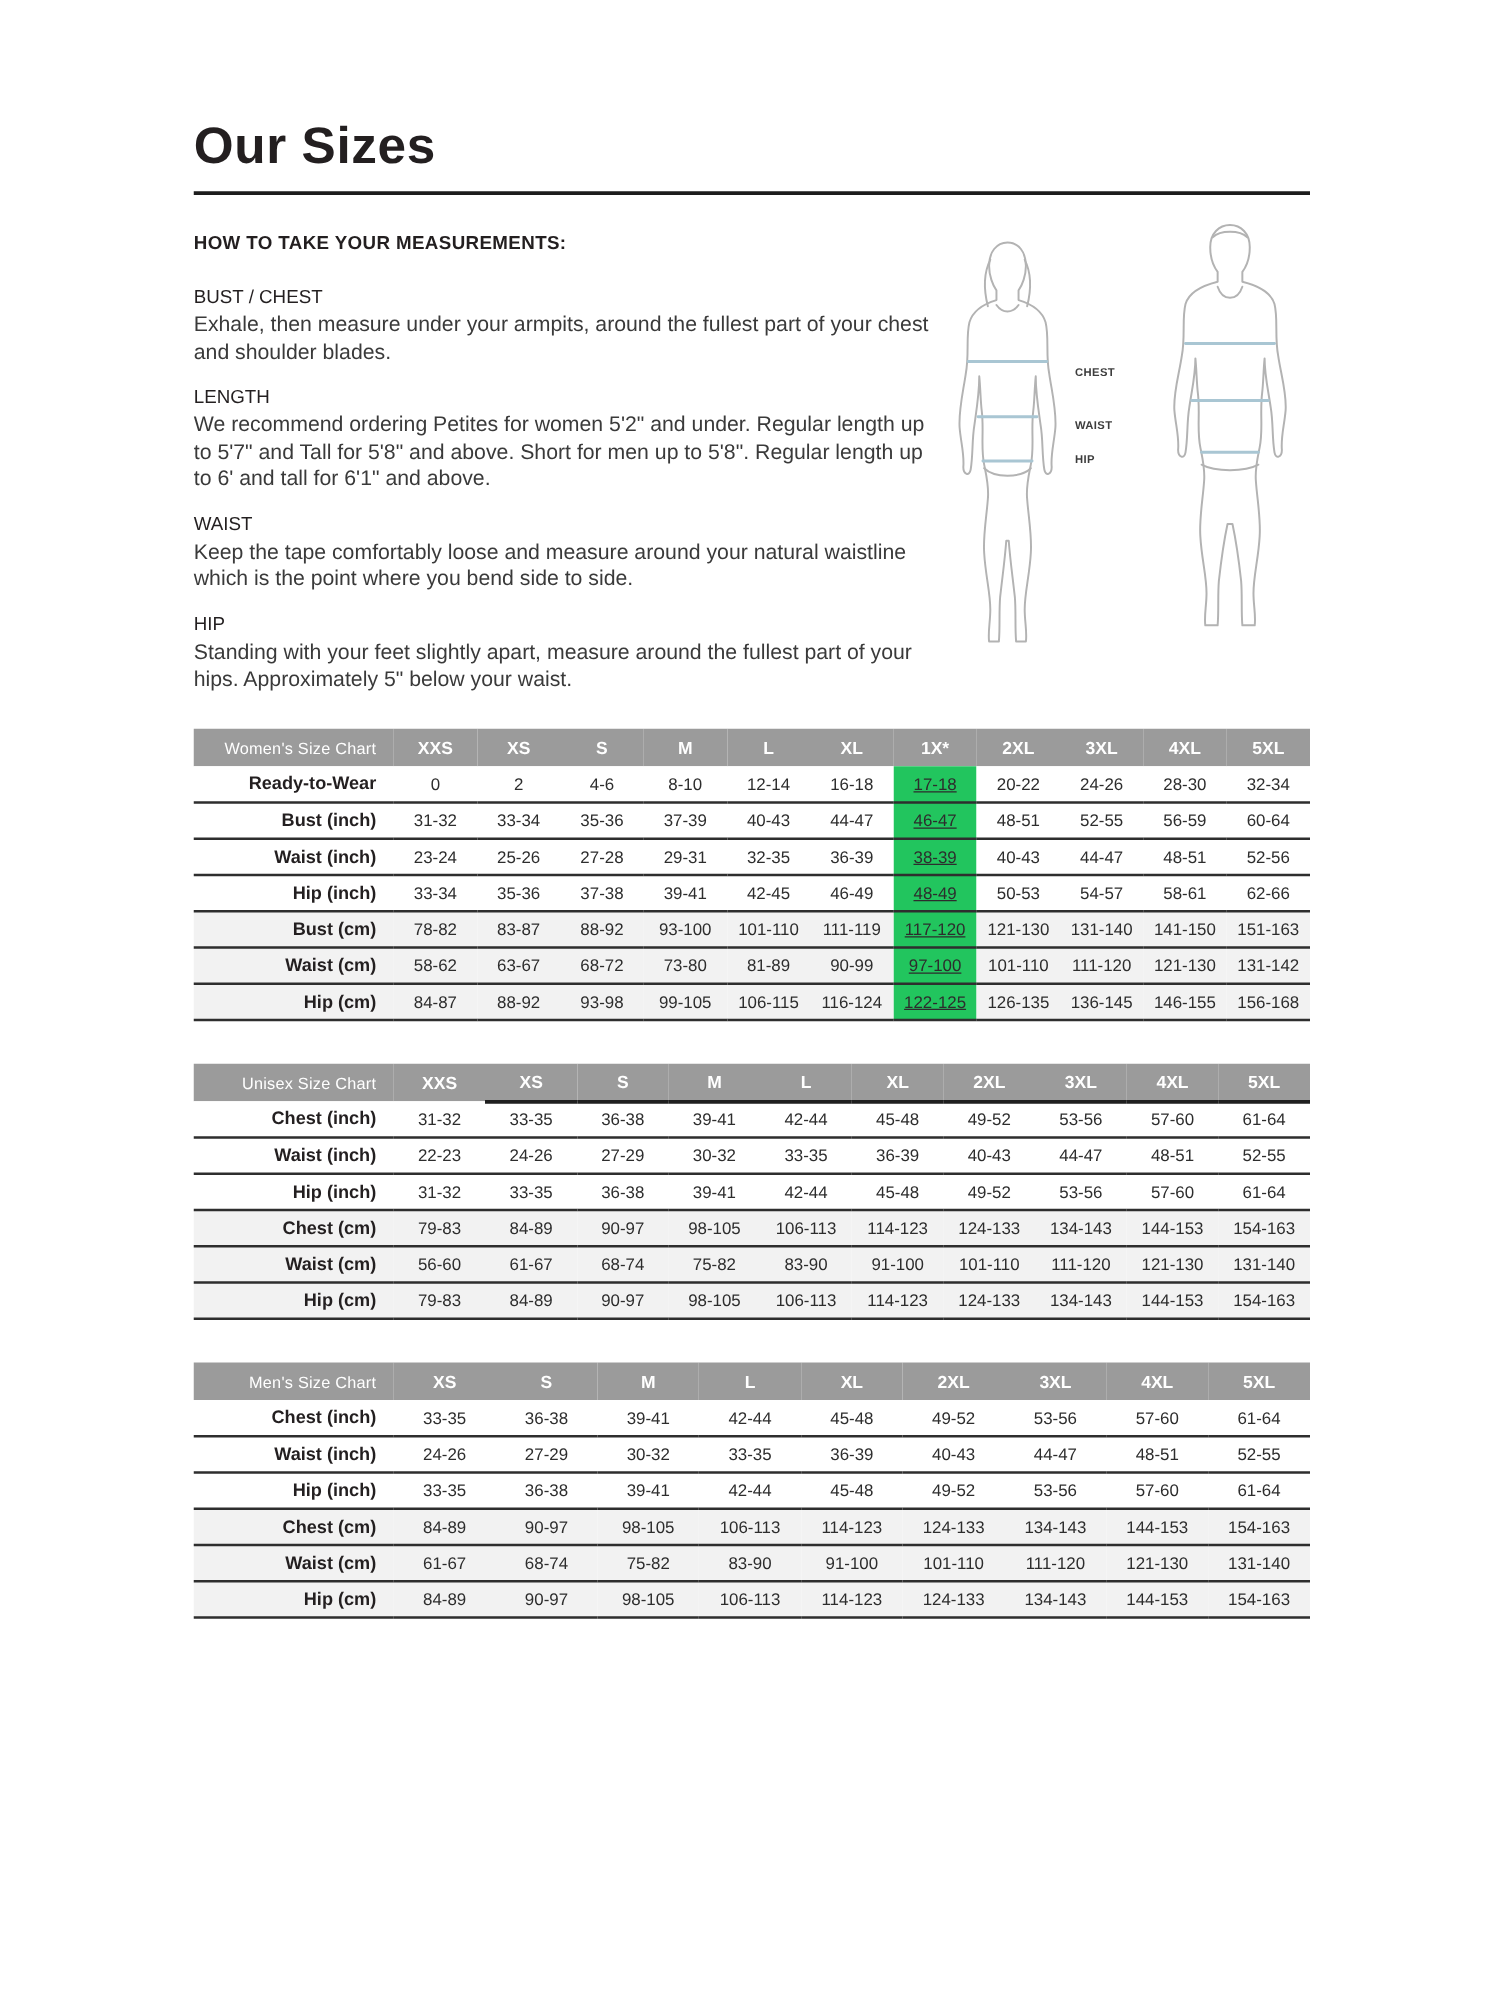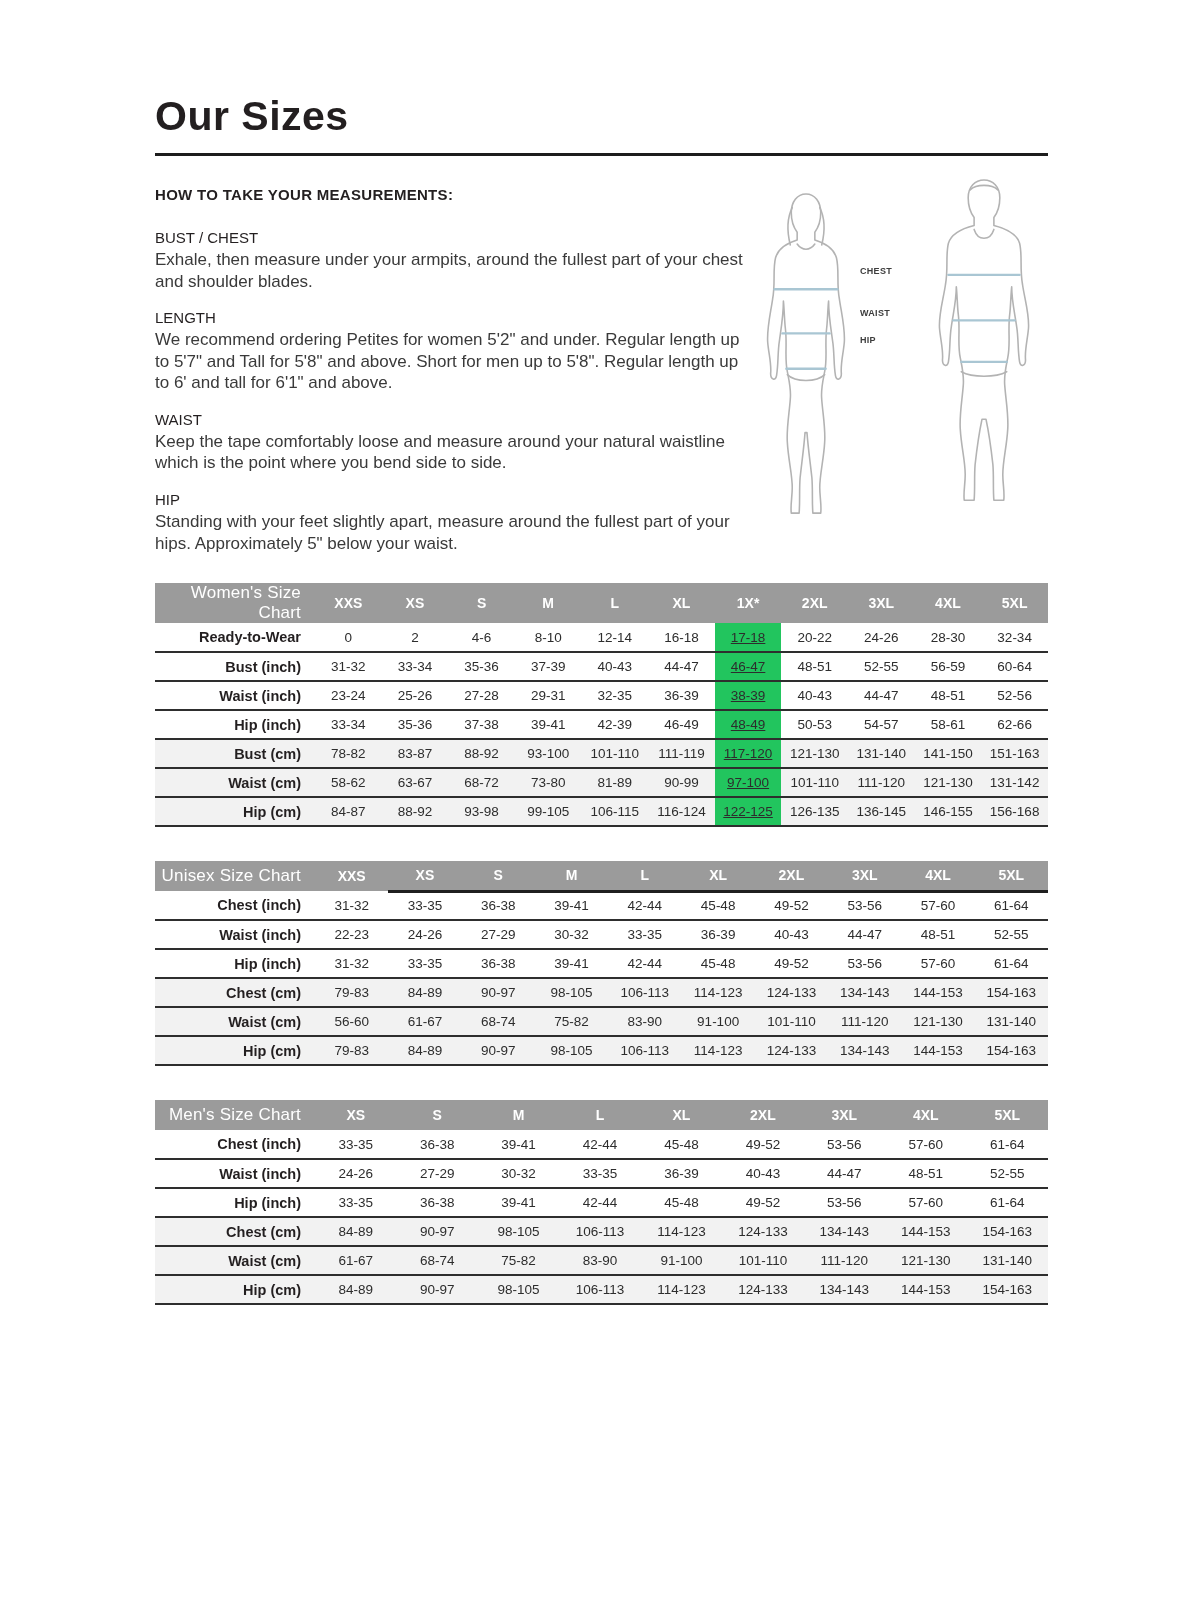--- a/index.html
+++ b/index.html
@@ -25,37 +25,38 @@
   .measure-section h3 { font-size: 15px; font-weight: normal; margin-bottom: 3px; color: #231f20; }
   .measure-section p { font-size: 17px; line-height: 1.27; color: #3a3a3a; }
 
   .figures { position: relative; width: 300px; height: 352px; margin-left: auto; margin-top: -12px; }
   .figures svg { position: absolute; }
   .fig-woman { left: 2px; top: 16px; }
   .fig-man  { right: 0px; top: 2px; }
   .fig-label {
     position: absolute; left: 112px; font-size: 9px; font-weight: bold; color: #3d3d3d;
     letter-spacing: 0.3px;
+    margin-top: 27px;
   }
   .fig-label.chest { top: 92px; }
   .fig-label.waist { top: 134px; }
   .fig-label.hip   { top: 161px; }
 
   #tables-container { margin-top: 4px; }
   table.size-table {
     width: 100%; border-collapse: collapse; table-layout: fixed;
     margin-top: 34px;
   }
   #tables-container table.size-table:first-child { margin-top: 10px; }
   table.size-table thead th {
     background: #9b9b9b; color: #ffffff; height: 30px;
     font-size: 14px; font-weight: bold; text-align: center; vertical-align: middle;
   }
   table.size-table thead th.lbl {
-    width: 160px; font-size: 17px; font-weight: normal; text-align: right; padding-right: 14px;
+    width: 160px; font-size: 13px; font-weight: normal; text-align: right; padding-right: 14px;
     letter-spacing: 0.2px;
   }
   table.size-table thead th.rule { border-bottom: 3px solid #1f1f1f; }
   table.size-table tbody tr { border-bottom: 2px solid #2e2e2e; background: #ffffff; }
   table.size-table tbody tr.shaded { background: #f2f2f2; }
   table.size-table tbody th.rowlbl {
     text-align: right; padding-right: 14px; font-size: 14.5px; font-weight: bold; color: #231f20;
     height: 18px; vertical-align: middle;
   }
   table.size-table tbody td {
@@ -191,21 +192,21 @@
             <td>44-47</td>
             <td>48-51</td>
             <td>52-56</td>
           </tr>
           <tr>
             <th class="rowlbl">Hip (inch)</th>
             <td>33-34</td>
             <td>35-36</td>
             <td>37-38</td>
             <td>39-41</td>
-            <td>42-39</td>
+            <td>42-45</td>
             <td>46-49</td>
             <td class="hl">48-49</td>
             <td>50-53</td>
             <td>54-57</td>
             <td>58-61</td>
             <td>62-66</td>
           </tr>
           <tr class="shaded">
             <th class="rowlbl">Bust (cm)</th>
             <td>78-82</td>

